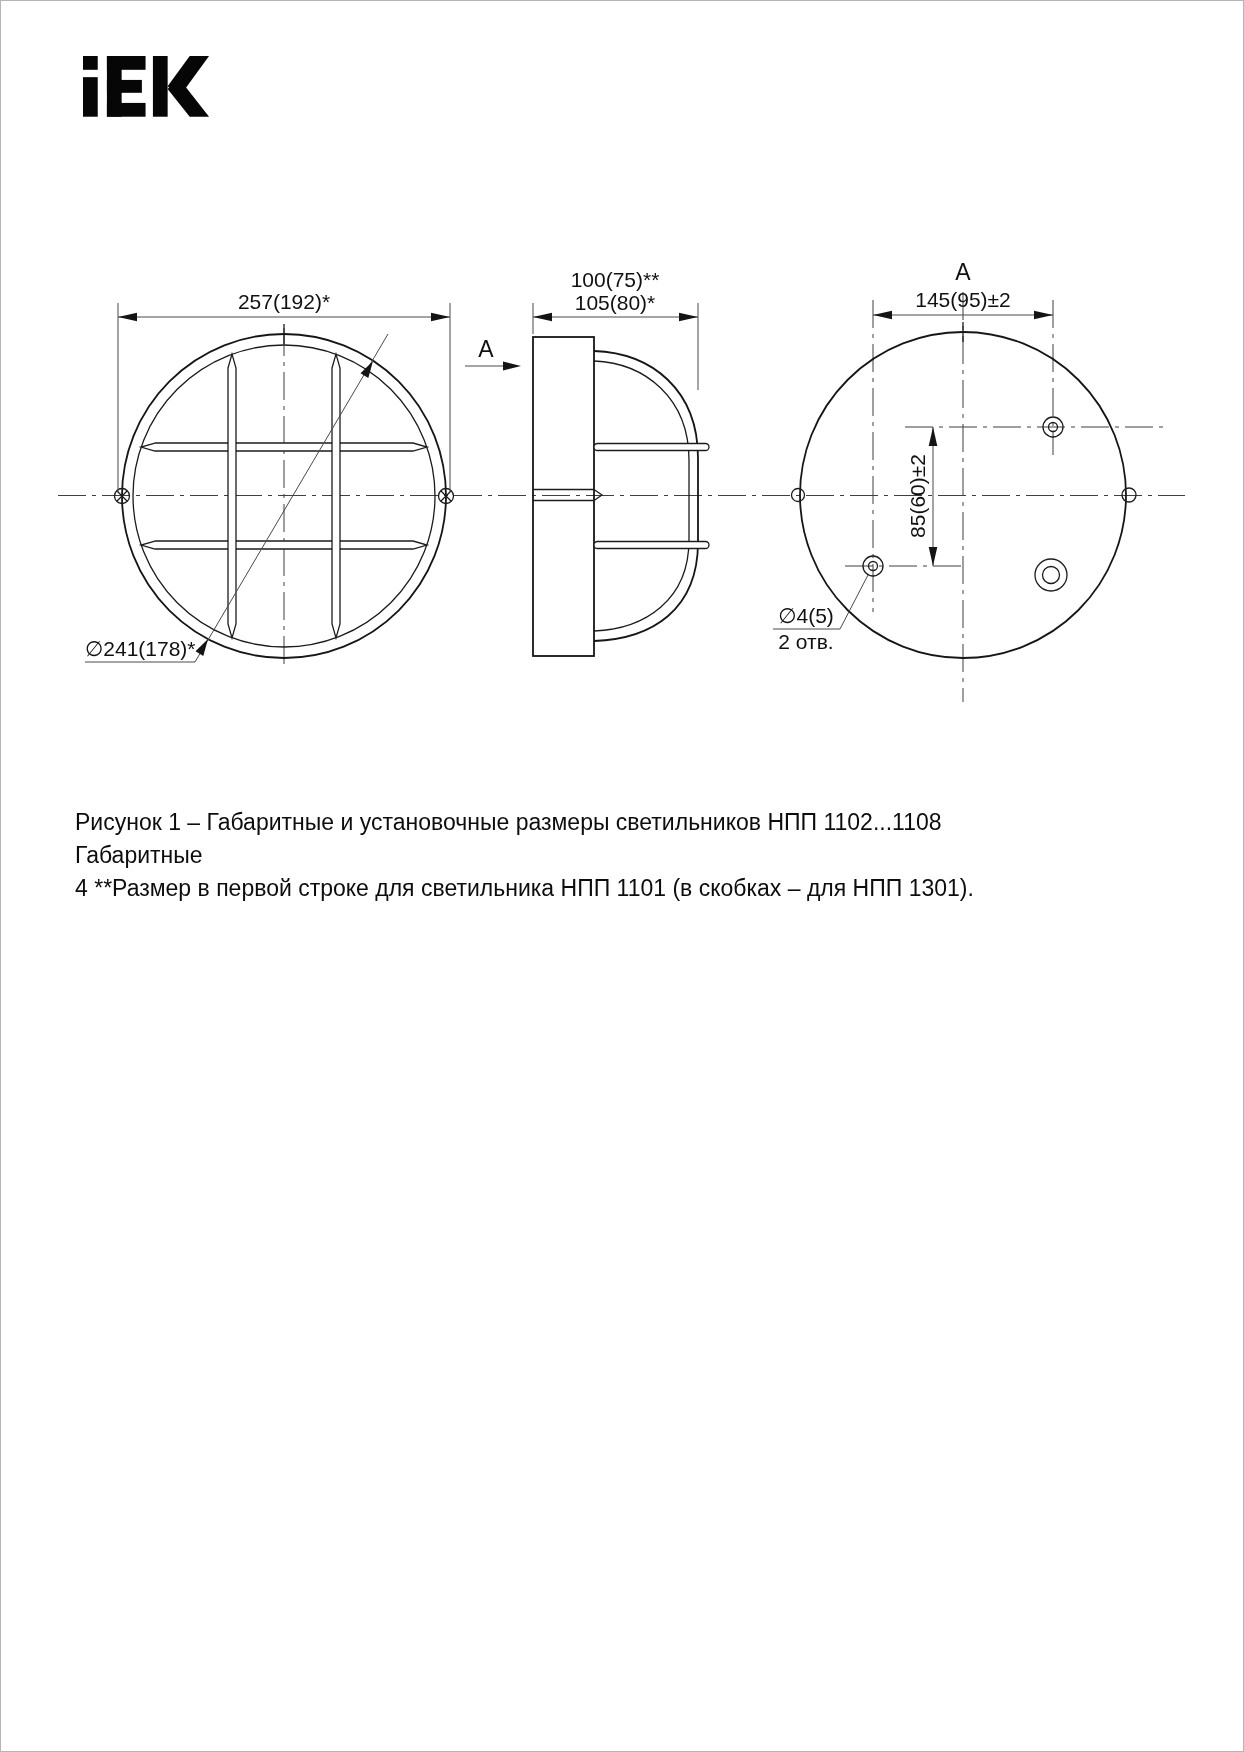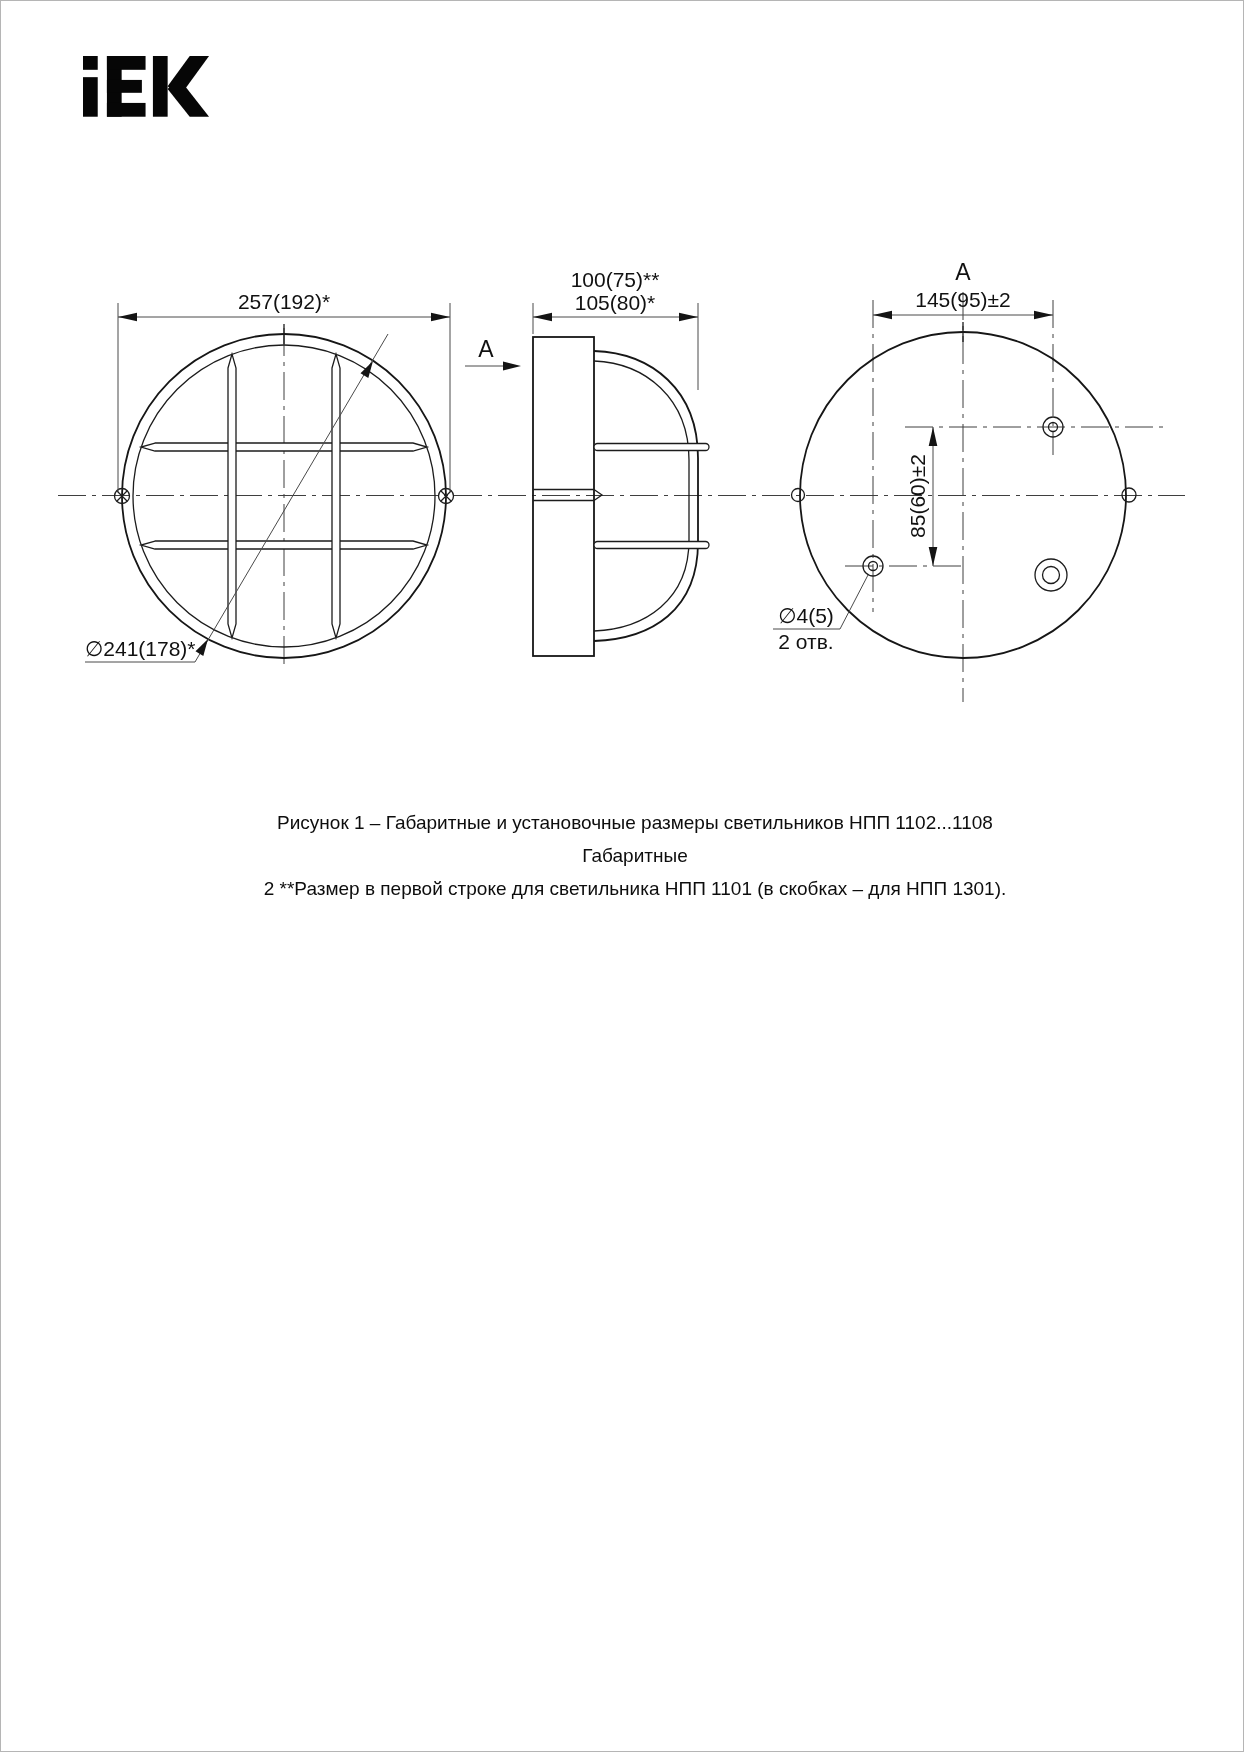--- a/index.html
+++ b/index.html
@@ -10,21 +10,21 @@
     box-shadow:inset 0 0 0 1px #b5b5b5;
     font-family:"Liberation Sans", sans-serif;
     color:#111;
     overflow:hidden;
   }
   .drawing-svg{position:absolute;left:0;top:0;}
   .dim-text{font-family:"Liberation Sans", sans-serif;font-size:21px;fill:#111;}
   .view-label{font-family:"Liberation Sans", sans-serif;font-size:23px;fill:#111;}
   .caption{
     position:absolute;left:75px;top:806px;width:1120px;
-    font-size:19px;line-height:33px;color:#0d0d0d;text-align:center;
+    font-size:23px;line-height:33px;color:#0d0d0d;
   }
   .caption div{white-space:nowrap;}
   .outline{stroke:#161616;stroke-width:1.8;fill:none;}
   .outline-thin{stroke:#1c1c1c;stroke-width:1.3;fill:none;}
   .dimline{stroke:#4a4a4a;stroke-width:1;fill:none;}
   .centerline{stroke:#3f3f3f;stroke-width:1;fill:none;stroke-dasharray:28 6 4 6;}
   .arrow{fill:#141414;stroke:none;}
   .bar{fill:#ffffff;stroke:#1c1c1c;stroke-width:1.3;}
 </style>
 </head>
@@ -178,16 +178,16 @@
         <line class="dimline" x1="773" y1="629" x2="840" y2="629"></line>
         <line class="dimline" x1="840" y1="629" x2="868" y2="575"></line>
         <text class="dim-text" x="806" y="649" text-anchor="middle">2 отв.</text>
       </g>
     </g>
   </svg>
 
   <div class="caption">
     <div>Рисунок 1 – Габаритные и установочные размеры светильников НПП 1102...1108</div>
     <div>Габаритные</div>
-    <div>2 **Размер в первой строке для светильника НПП 1101 (в скобках – для НПП 1301).</div>
+    <div>4 **Размер в первой строке для светильника НПП 1101 (в скобках – для НПП 1301).</div>
   </div>
 
 </div>
 
 </body></html>

